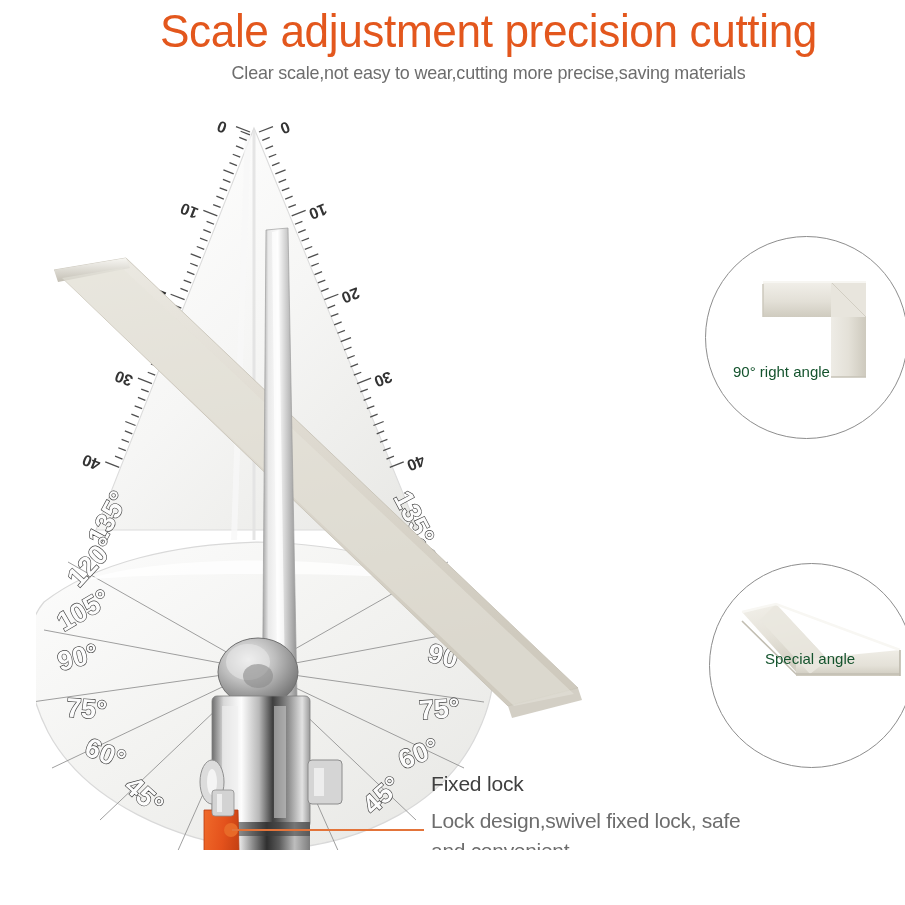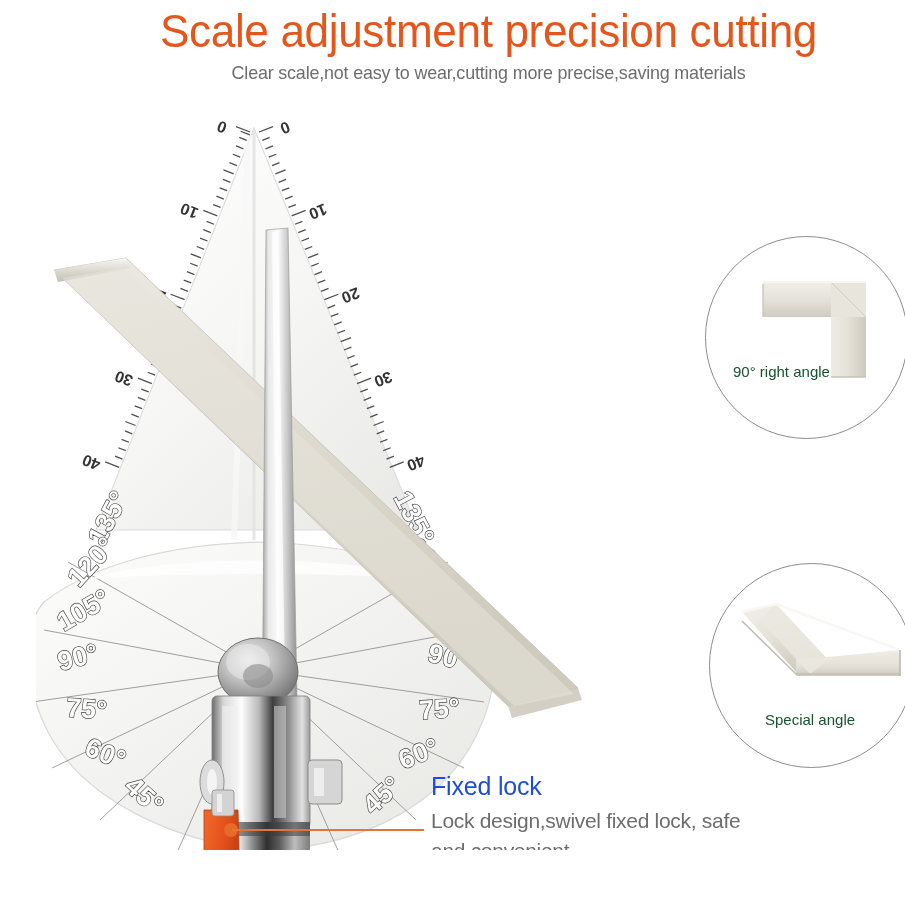--- a/index.html
+++ b/index.html
@@ -55,26 +55,26 @@
   .photo{position:absolute;left:-10px;top:110px;width:620px;height:795px;}
 
   
   .callout{position:absolute;border:1.3px solid #8d8d8d;border-radius:50%;background:#fff;overflow:hidden;}
   #callout-90{left:669px;top:236px;width:201px;height:201px;}
   #callout-special{left:673px;top:563px;width:203px;height:203px;}
   .callout-label{
     position:absolute;font-size:15px;color:#14532d;white-space:nowrap;letter-spacing:0px;
   }
   #label-90{left:697px;top:363px;}
-  #label-special{left:729px;top:711px;}
+  #label-special{left:729px;top:650px;}
 
   
   .ann-title{
     position:absolute;left:395px;top:772px;
-    font-size:25px;color:#1d4ed8;letter-spacing:-0.2px;white-space:nowrap;
+    font-size:21px;color:#404040;letter-spacing:-0.2px;white-space:nowrap;
   }
   .ann-body{
     position:absolute;left:395px;top:806px;width:330px;
     font-size:21px;color:#6d6d6d;line-height:30px;letter-spacing:-0.3px;
   }
   .leader-line{
     position:absolute;left:196px;top:829px;width:192px;height:2px;
     background:#e3743a;
   }
   .leader-dot{

